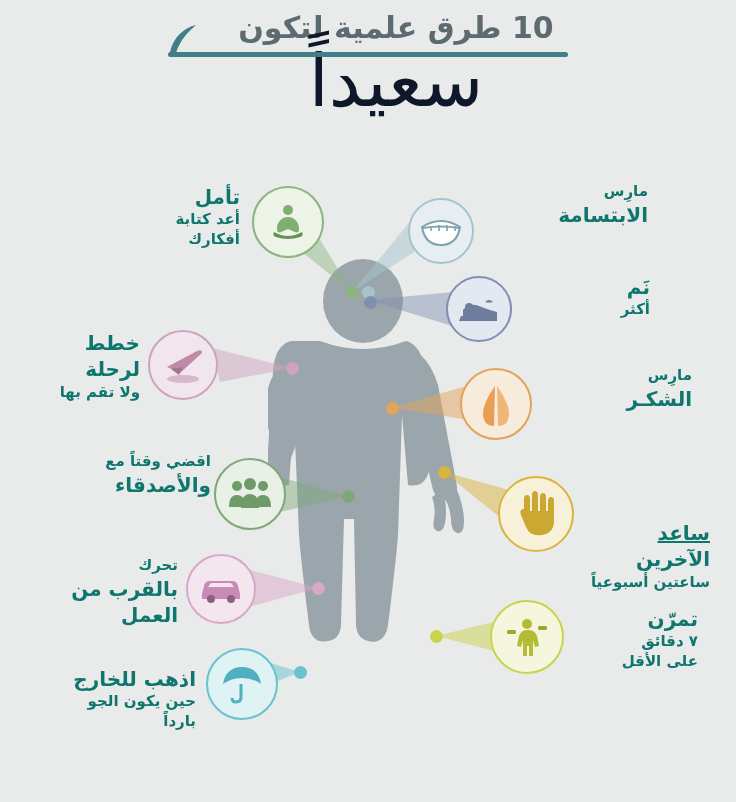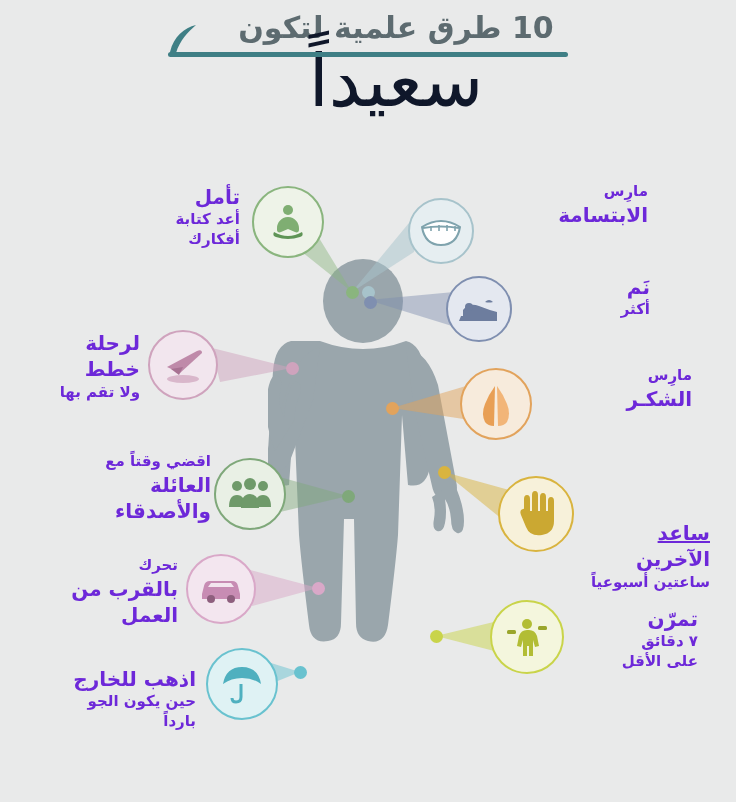--- a/index.html
+++ b/index.html
@@ -33,21 +33,21 @@
   .title-swoosh{
     position:absolute;left:166px;top:18px;width:34px;height:30px;
   }
   
   .figure{
     position:absolute;left:268px;top:255px;width:210px;height:480px;
   }
   
   .label{
     position:absolute;
-    color:#6d28d9;
+    color:#0f766e;
     direction:rtl;
     line-height:1.32;
   }
   .label .sm{font-size:15px;font-weight:bold;display:block;}
   .label .lg{font-size:20px;font-weight:bold;display:block;}
   .label.right{text-align:right;}
   .label.left{text-align:left;}
   
   .bubble{
     position:absolute;border-radius:50%;
@@ -164,22 +164,22 @@
 </div>
 
 <div class="bubble" style="left:148px;top:330px;width:70px;height:70px;background:#f2e6ee;border:2px solid #cfa3bd;">
   <svg width="44" height="40" viewBox="0 0 44 40">
     <path d="M6 22 l30 -16 q5 -2 5 2 l-22 20 Z" fill="#bf8aa9"></path>
     <path d="M10 24 l12 -2 l-4 8 Z" fill="#a87292"></path>
     <ellipse cx="22" cy="34" rx="16" ry="4" fill="#d9b7cb"></ellipse>
   </svg>
 </div>
 <div class="label right" style="left:36px;top:330px;width:104px;">
+  <span class="lg">خطط</span>
   <span class="lg">لرحلة</span>
-  <span class="lg">خطط</span>
   <span class="sm">ولا تقم بها</span>
 </div>
 
 <div class="bubble" style="left:460px;top:368px;width:72px;height:72px;background:#f7ebdc;border:2px solid #e2a35c;">
   <svg width="42" height="44" viewBox="0 0 42 44">
     <path d="M20 4 q-6 8 -10 18 q-4 10 0 18 q3 4 9 4 l1 -40 Z" fill="#e89f55"></path>
     <path d="M22 4 q6 8 10 18 q4 10 0 18 q-3 4 -9 4 l-1 -40 Z" fill="#f2b578"></path>
   </svg>
 </div>
 <div class="label left" style="left:542px;top:366px;width:150px;text-align:right;">
@@ -192,21 +192,20 @@
     <circle cx="10" cy="9" r="5" fill="#6f9a6a"></circle>
     <circle cx="23" cy="7" r="6" fill="#6f9a6a"></circle>
     <circle cx="36" cy="9" r="5" fill="#6f9a6a"></circle>
     <path d="M2 30 q0 -12 8 -12 q8 0 8 12 Z" fill="#6f9a6a"></path>
     <path d="M14 31 q0 -14 9 -14 q9 0 9 14 Z" fill="#6f9a6a"></path>
     <path d="M28 30 q0 -12 8 -12 q8 0 8 12 Z" fill="#6f9a6a"></path>
   </svg>
 </div>
 <div class="label right" style="left:47px;top:452px;width:164px;">
   <span class="sm">اقضي وقتاً مع</span>
-  <span class="lg">العائلة</span>
   <span class="lg">والأصدقاء</span>
 </div>
 
 <div class="bubble" style="left:498px;top:476px;width:76px;height:76px;background:#f7f1da;border:2px solid #d9b43f;">
   <svg width="40" height="46" viewBox="0 0 40 46">
     <path d="M8 22 l0 -14 q0 -4 3 -4 q3 0 3 4 l0 12 l2 0 l0 -16 q0 -4 3 -4 q3 0 3 4 l0 16 l2 0 l0 -14 q0 -4 3 -4 q3 0 3 4 l0 14 l2 0 l0 -10 q0 -4 3 -4 q3 0 3 4 l0 20 q0 12 -12 14 q-12 2 -16 -8 l-5 -12 q-2 -5 2 -6 q3 -1 5 4 Z" fill="#cba832"></path>
   </svg>
 </div>
 <div class="label left" style="left:520px;top:486px;width:190px;text-align:right;">
   <span class="lg" style="margin-top:34px;text-decoration:underline;">ساعد</span>

